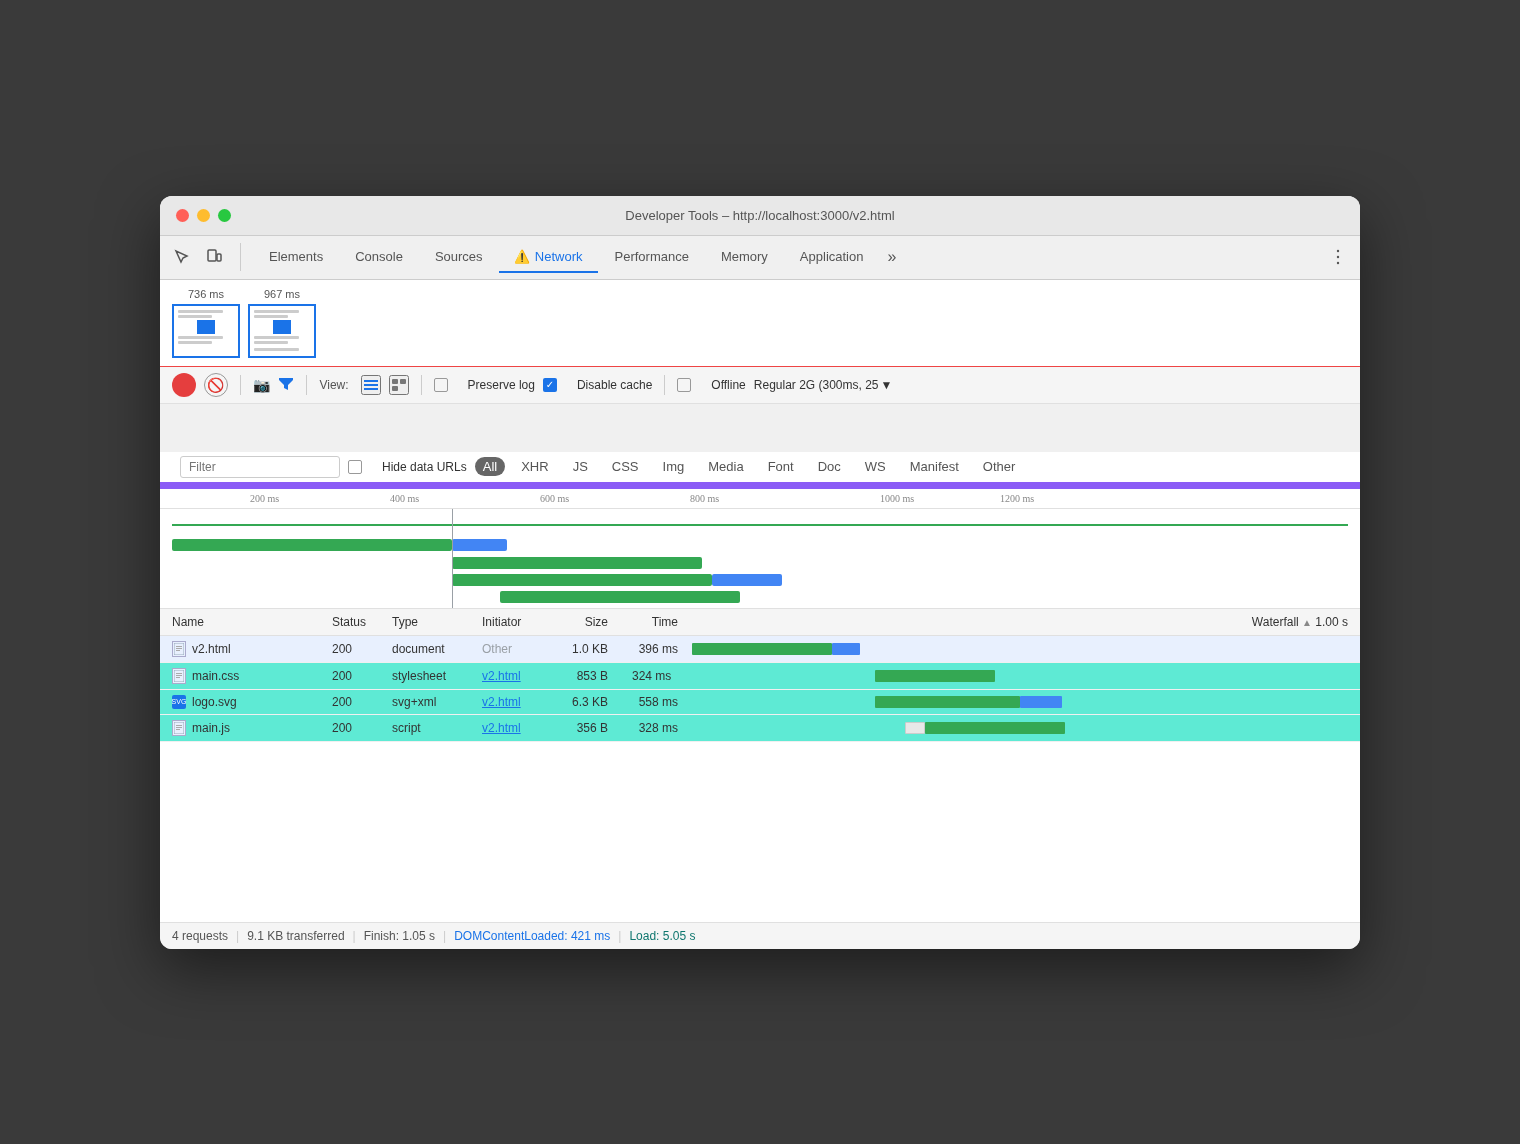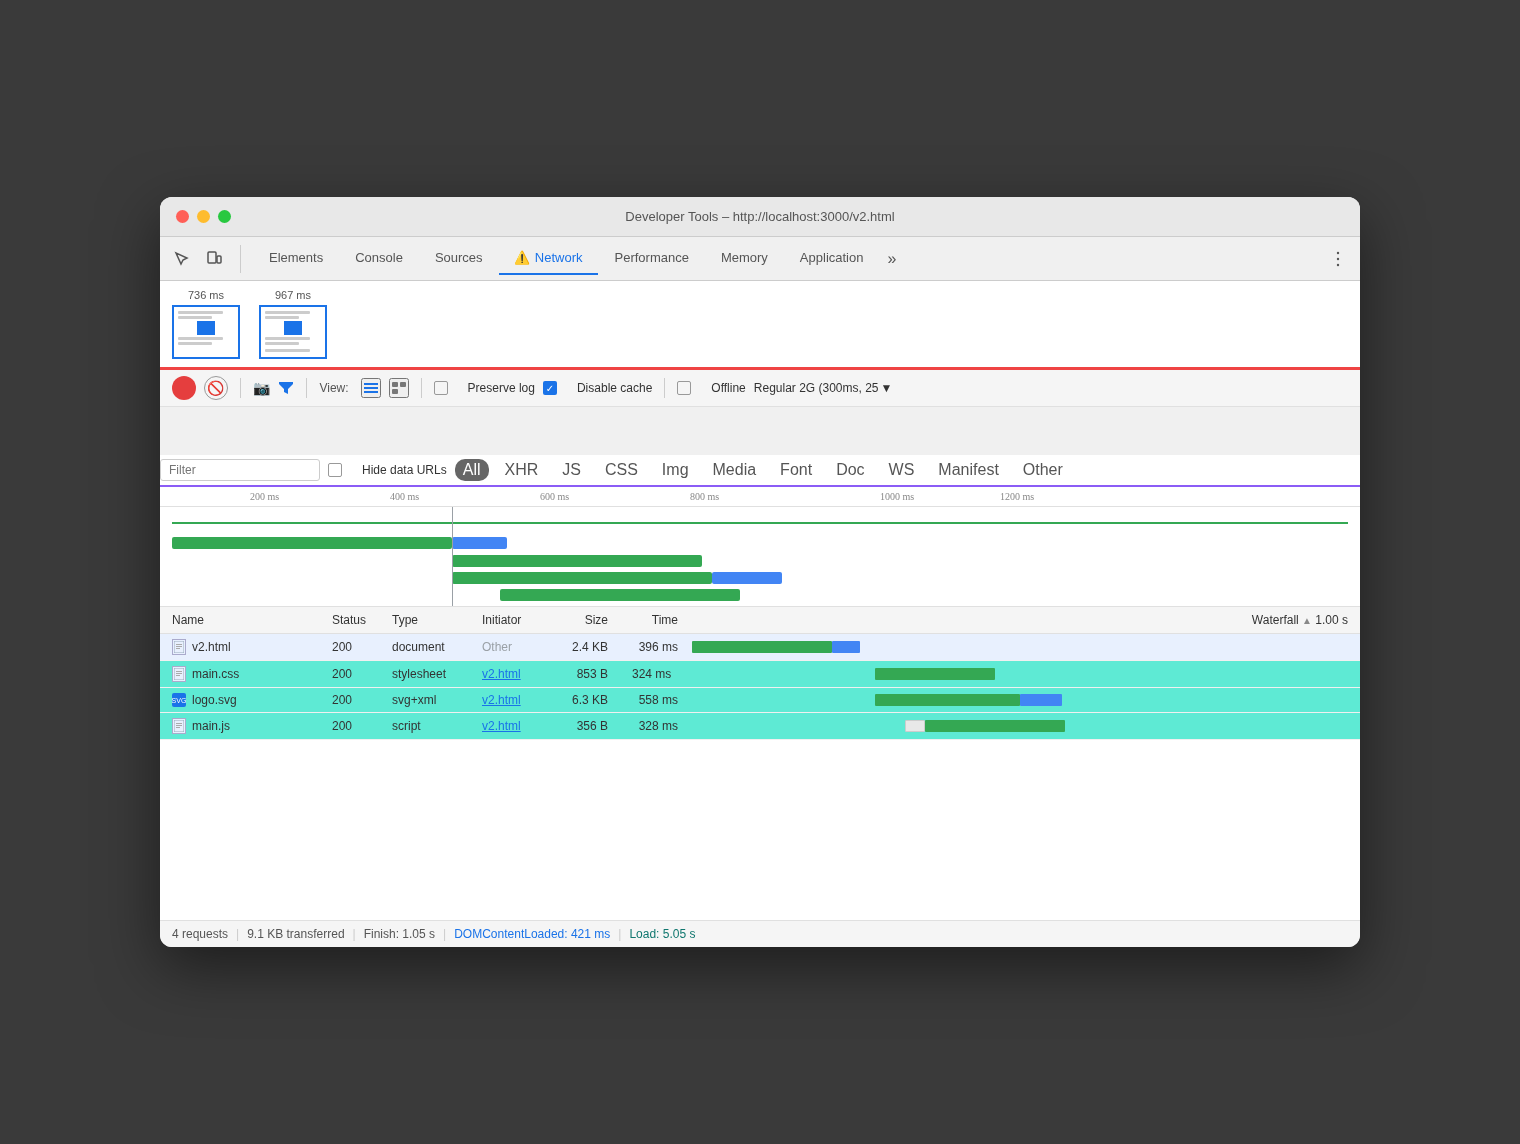--- a/index.html
+++ b/index.html
@@ -104,24 +104,24 @@
       display: flex;
       align-items: center;
       justify-content: center;
       cursor: pointer;
       color: #555;
     }
 
     
     .filmstrip-bar {
       background: #fff;
-      border-bottom: 3px solid #ef4444;
+      border-bottom: 1px solid #ef4444;
       padding: 8px 12px;
       display: flex;
-      gap: 19px;
+      gap: 8px;
       align-items: flex-start;
     }
     .filmstrip-item {
       display: flex;
       flex-direction: column;
       align-items: center;
       gap: 4px;
     }
     .filmstrip-time {
       font-size: 11px;
@@ -257,39 +257,39 @@
       color: #333;
       cursor: pointer;
       display: flex;
       align-items: center;
       gap: 2px;
     }
 
     
     .filter-bar {
       background: #fff;
-      border-bottom: 2px solid #8b5cf6;
-      padding: 4px 0;
+      border-bottom: 7px solid #8b5cf6;
+      padding: 4px 20px;
       display: flex;
       align-items: center;
       gap: 8px;
       margin-top: 48px;
     }
     .filter-input {
       border: 1px solid #ccc;
       border-radius: 3px;
       padding: 3px 8px;
       font-size: 12px;
       width: 160px;
       color: #333;
       outline: none;
     }
     .filter-type-btn {
       padding: 2px 8px;
-      font-size: 16px;
+      font-size: 13px;
       border: none;
       background: transparent;
       cursor: pointer;
       color: #555;
       border-radius: 3px;
     }
     .filter-type-btn.all-btn {
       background: #666;
       color: white;
       border-radius: 10px;
@@ -620,21 +620,21 @@
                       <rect x="2" y="5" width="6" height="1" fill="#aaa"></rect>
                       <rect x="2" y="7" width="4" height="1" fill="#aaa"></rect>
                     </svg>
                 </div>
                 <span>v2.html</span>
               </div>
             </td>
             <td>200</td>
             <td>document</td>
             <td><span class="initiator-other">Other</span></td>
-            <td style="text-align:right">2.4 KB</td>
+            <td style="text-align:right">1.0 KB</td>
             <td style="text-align:right">396 ms</td>
             <td style="padding:0; vertical-align:middle">
               <div style="position:relative; height:22px; min-width:380px;">
                 <div style="position:absolute; left:2px; top:5px; width:140px; height:12px; background:#34a853; border-radius:1px;"></div>
                 <div style="position:absolute; left:142px; top:5px; width:28px; height:12px; background:#4285f4; border-radius:1px;"></div>
               </div>
             </td>
           </tr>
 
           <tr>

